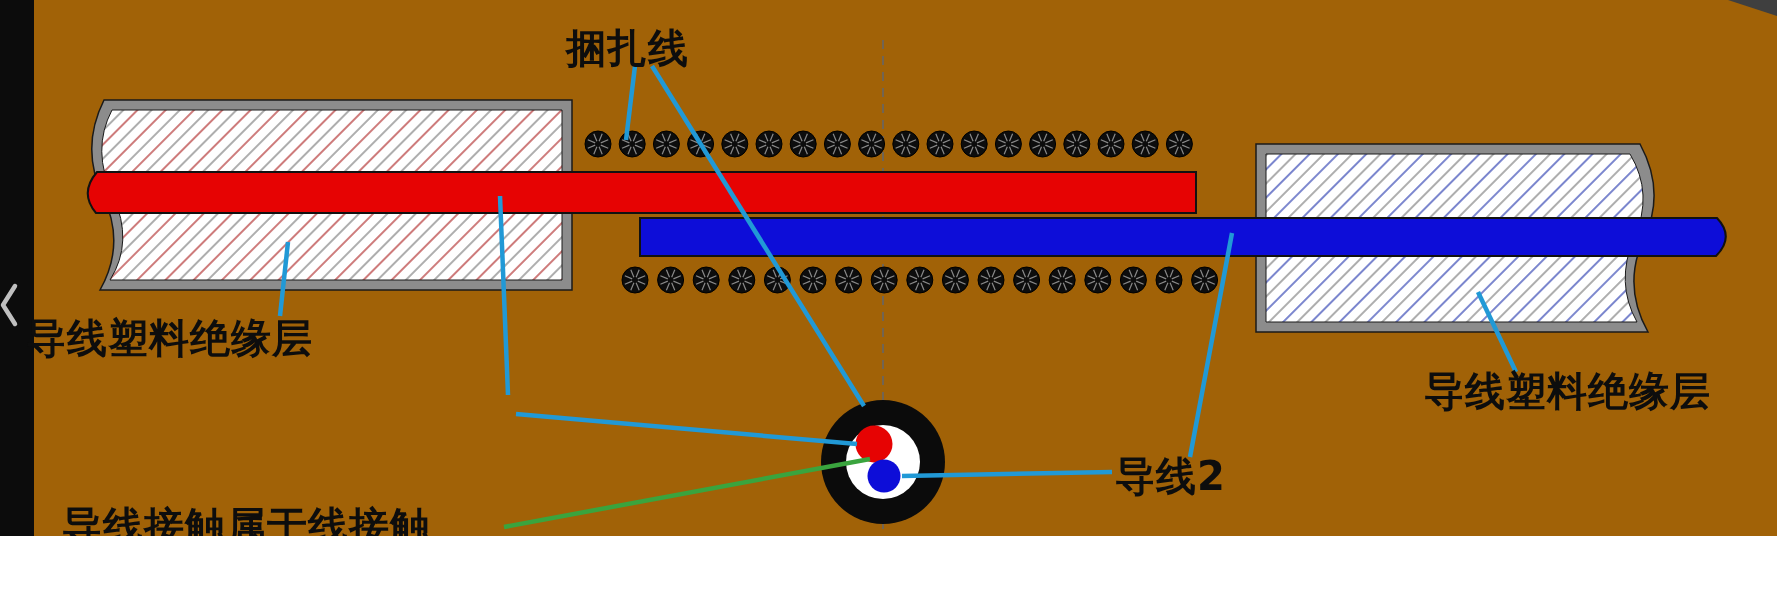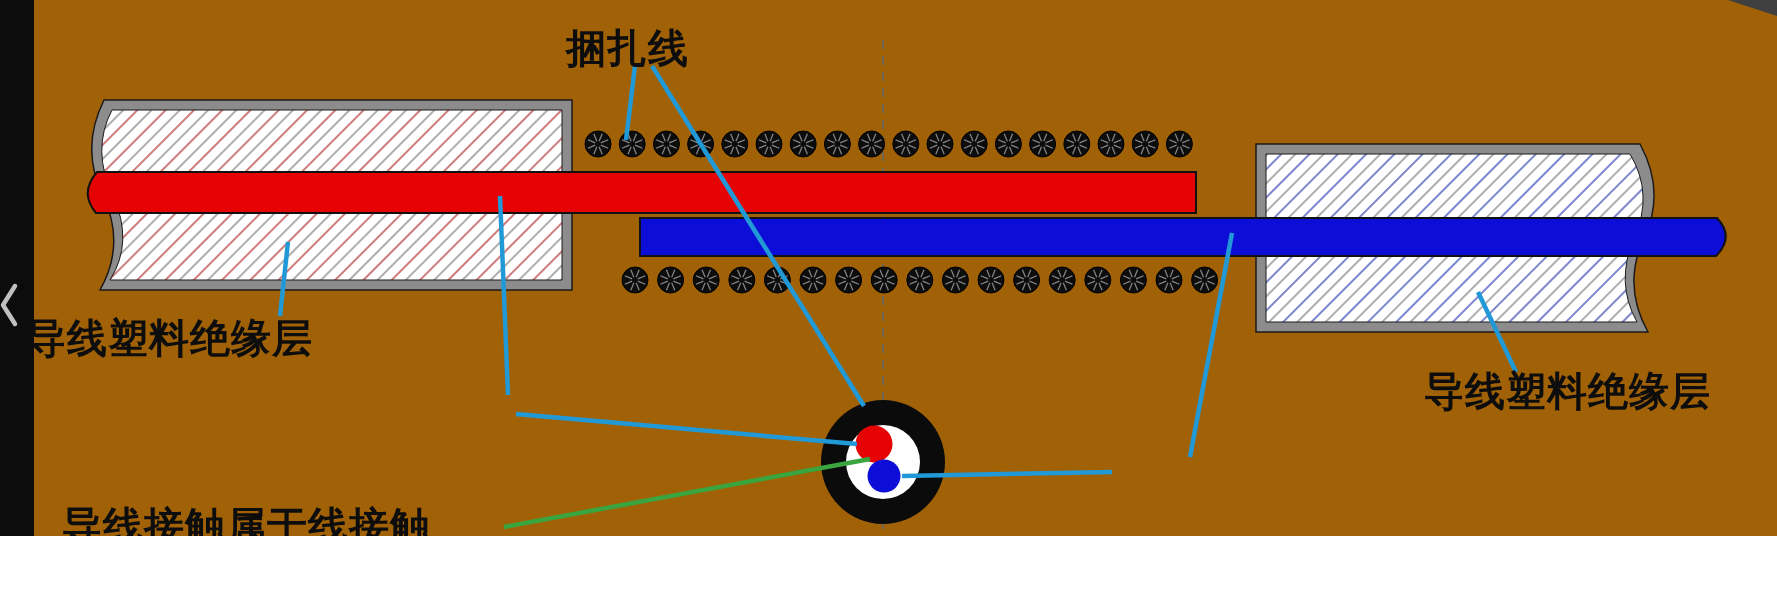--- a/index.html
+++ b/index.html
@@ -461,15 +461,16 @@
     <line x1="1516" y1="372" x2="1478" y2="292" style="stroke:var(--leader-color);stroke-width:4.5"></line>
     <line x1="504" y1="527" x2="870" y2="459" style="stroke:var(--contact-leader-color);stroke-width:4.5"></line>
 
     <polyline points="15,286 3,305 15,324" fill="none" style="stroke:#c0c0c0;stroke-width:4.5;stroke-linecap:round;stroke-linejoin:round"></polyline>
 
     <polygon points="1777,0 1728,0 1777,16" style="fill:#3f3f3f"></polygon>
   </svg>
 
   <div class="label" style="left:566px;top:28px;">捆扎线</div>
   <div class="label" style="left:26px;top:318px;">导线塑料绝缘层</div>
+  <div class="label" style="left:1115px;top:456px;">导线2</div>
   <div class="label" style="left:62px;top:506px;">导线接触属于线接触</div>
   <div class="label" style="left:1424px;top:371px;">导线塑料绝缘层</div>
 </div>
 
 </body></html>

